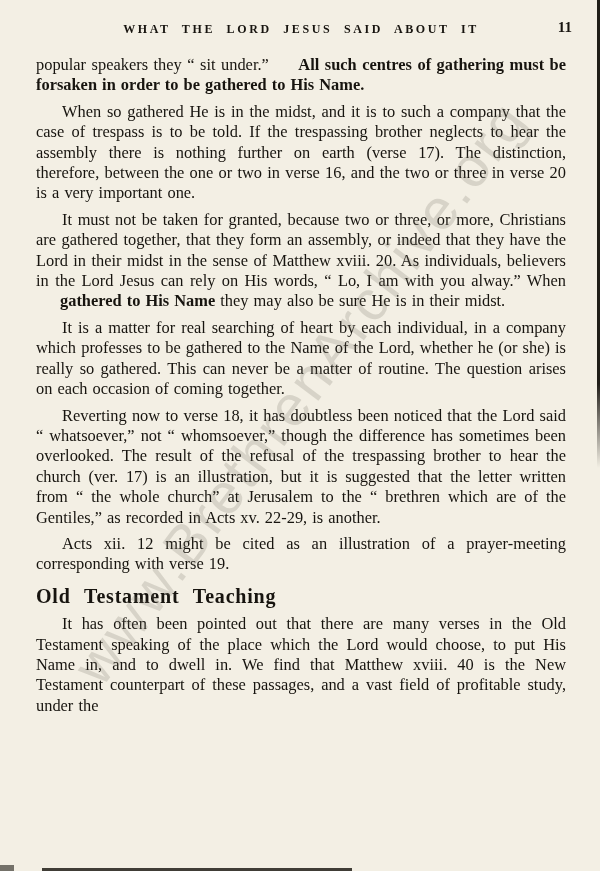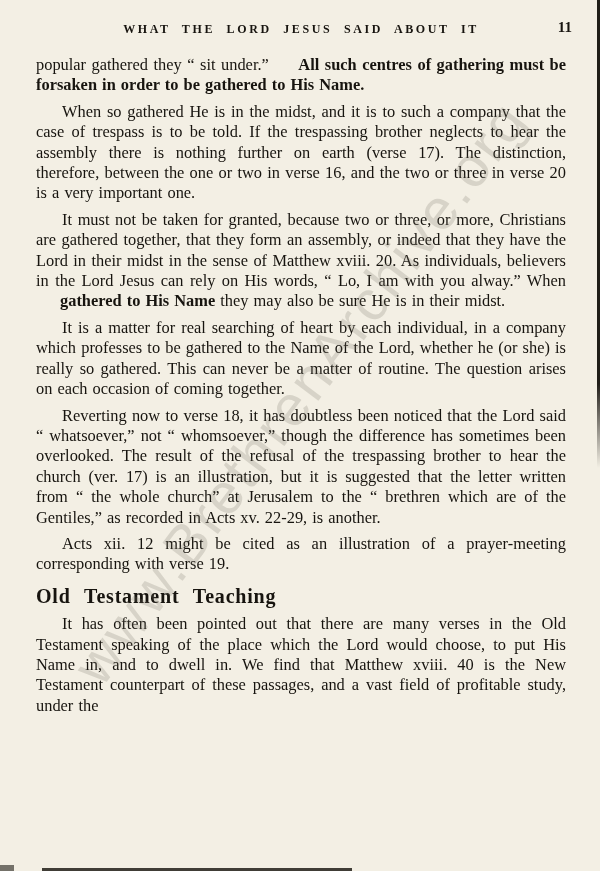--- a/index.html
+++ b/index.html
@@ -37,21 +37,21 @@
 <body>
 
 <div class="page">
 
   <div class="header">
     <span class="running-title">WHAT THE LORD JESUS SAID ABOUT IT</span>
     <span class="page-number">11</span>
   </div>
 
   <div class="body-col">
-      <p class="para"><span>popular gathered they “ sit under.” </span><span class="bold">All such centres of gathering must be forsaken in order to be gathered to His Name.</span></p>
+      <p class="para"><span>popular speakers they “ sit under.” </span><span class="bold">All such centres of gathering must be forsaken in order to be gathered to His Name.</span></p>
       <p class="para indent"><span>When so gathered He is in the midst, and it is to such a company that the case of trespass is to be told. If the trespassing brother neglects to hear the assembly there is nothing further on earth (verse 17). The distinction, therefore, between the one or two in verse 16, and the two or three in verse 20 is a very important one.</span></p>
       <p class="para indent"><span>It must not be taken for granted, because two or three, or more, Christians are gathered together, that they form an assembly, or indeed that they have the Lord in their midst in the sense of Matthew xviii. 20. As individuals, believers in the Lord Jesus can rely on His words, “ Lo, I am with you alway.” When </span><span class="bold">gathered to His Name</span><span> they may also be sure He is in their midst.</span></p>
       <p class="para indent"><span>It is a matter for real searching of heart by each individual, in a company which professes to be gathered to the Name of the Lord, whether he (or she) is really so gathered. This can never be a matter of routine. The question arises on each occasion of coming together.</span></p>
       <p class="para indent"><span>Reverting now to verse 18, it has doubtless been noticed that the Lord said “ whatsoever,” not “ whomsoever,” though the difference has sometimes been overlooked. The result of the refusal of the trespassing brother to hear the church (ver. 17) is an illustration, but it is suggested that the letter written from “ the whole church” at Jerusalem to the “ brethren which are of the Gentiles,” as recorded in Acts xv. 22-29, is another.</span></p>
       <p class="para indent"><span>Acts xii. 12 might be cited as an illustration of a prayer-meeting corresponding with verse 19.</span></p>
       <h2 class="section-heading">Old Testament Teaching</h2>
       <p class="para indent"><span>It has often been pointed out that there are many verses in the Old Testament speaking of the place which the Lord would choose, to put His Name in, and to dwell in. We find that Matthew xviii. 40 is the New Testament counterpart of these passages, and a vast field of profitable study, under the</span></p>
     </div>
 
   <div class="watermark">www.BrethrenArchive.org</div>

